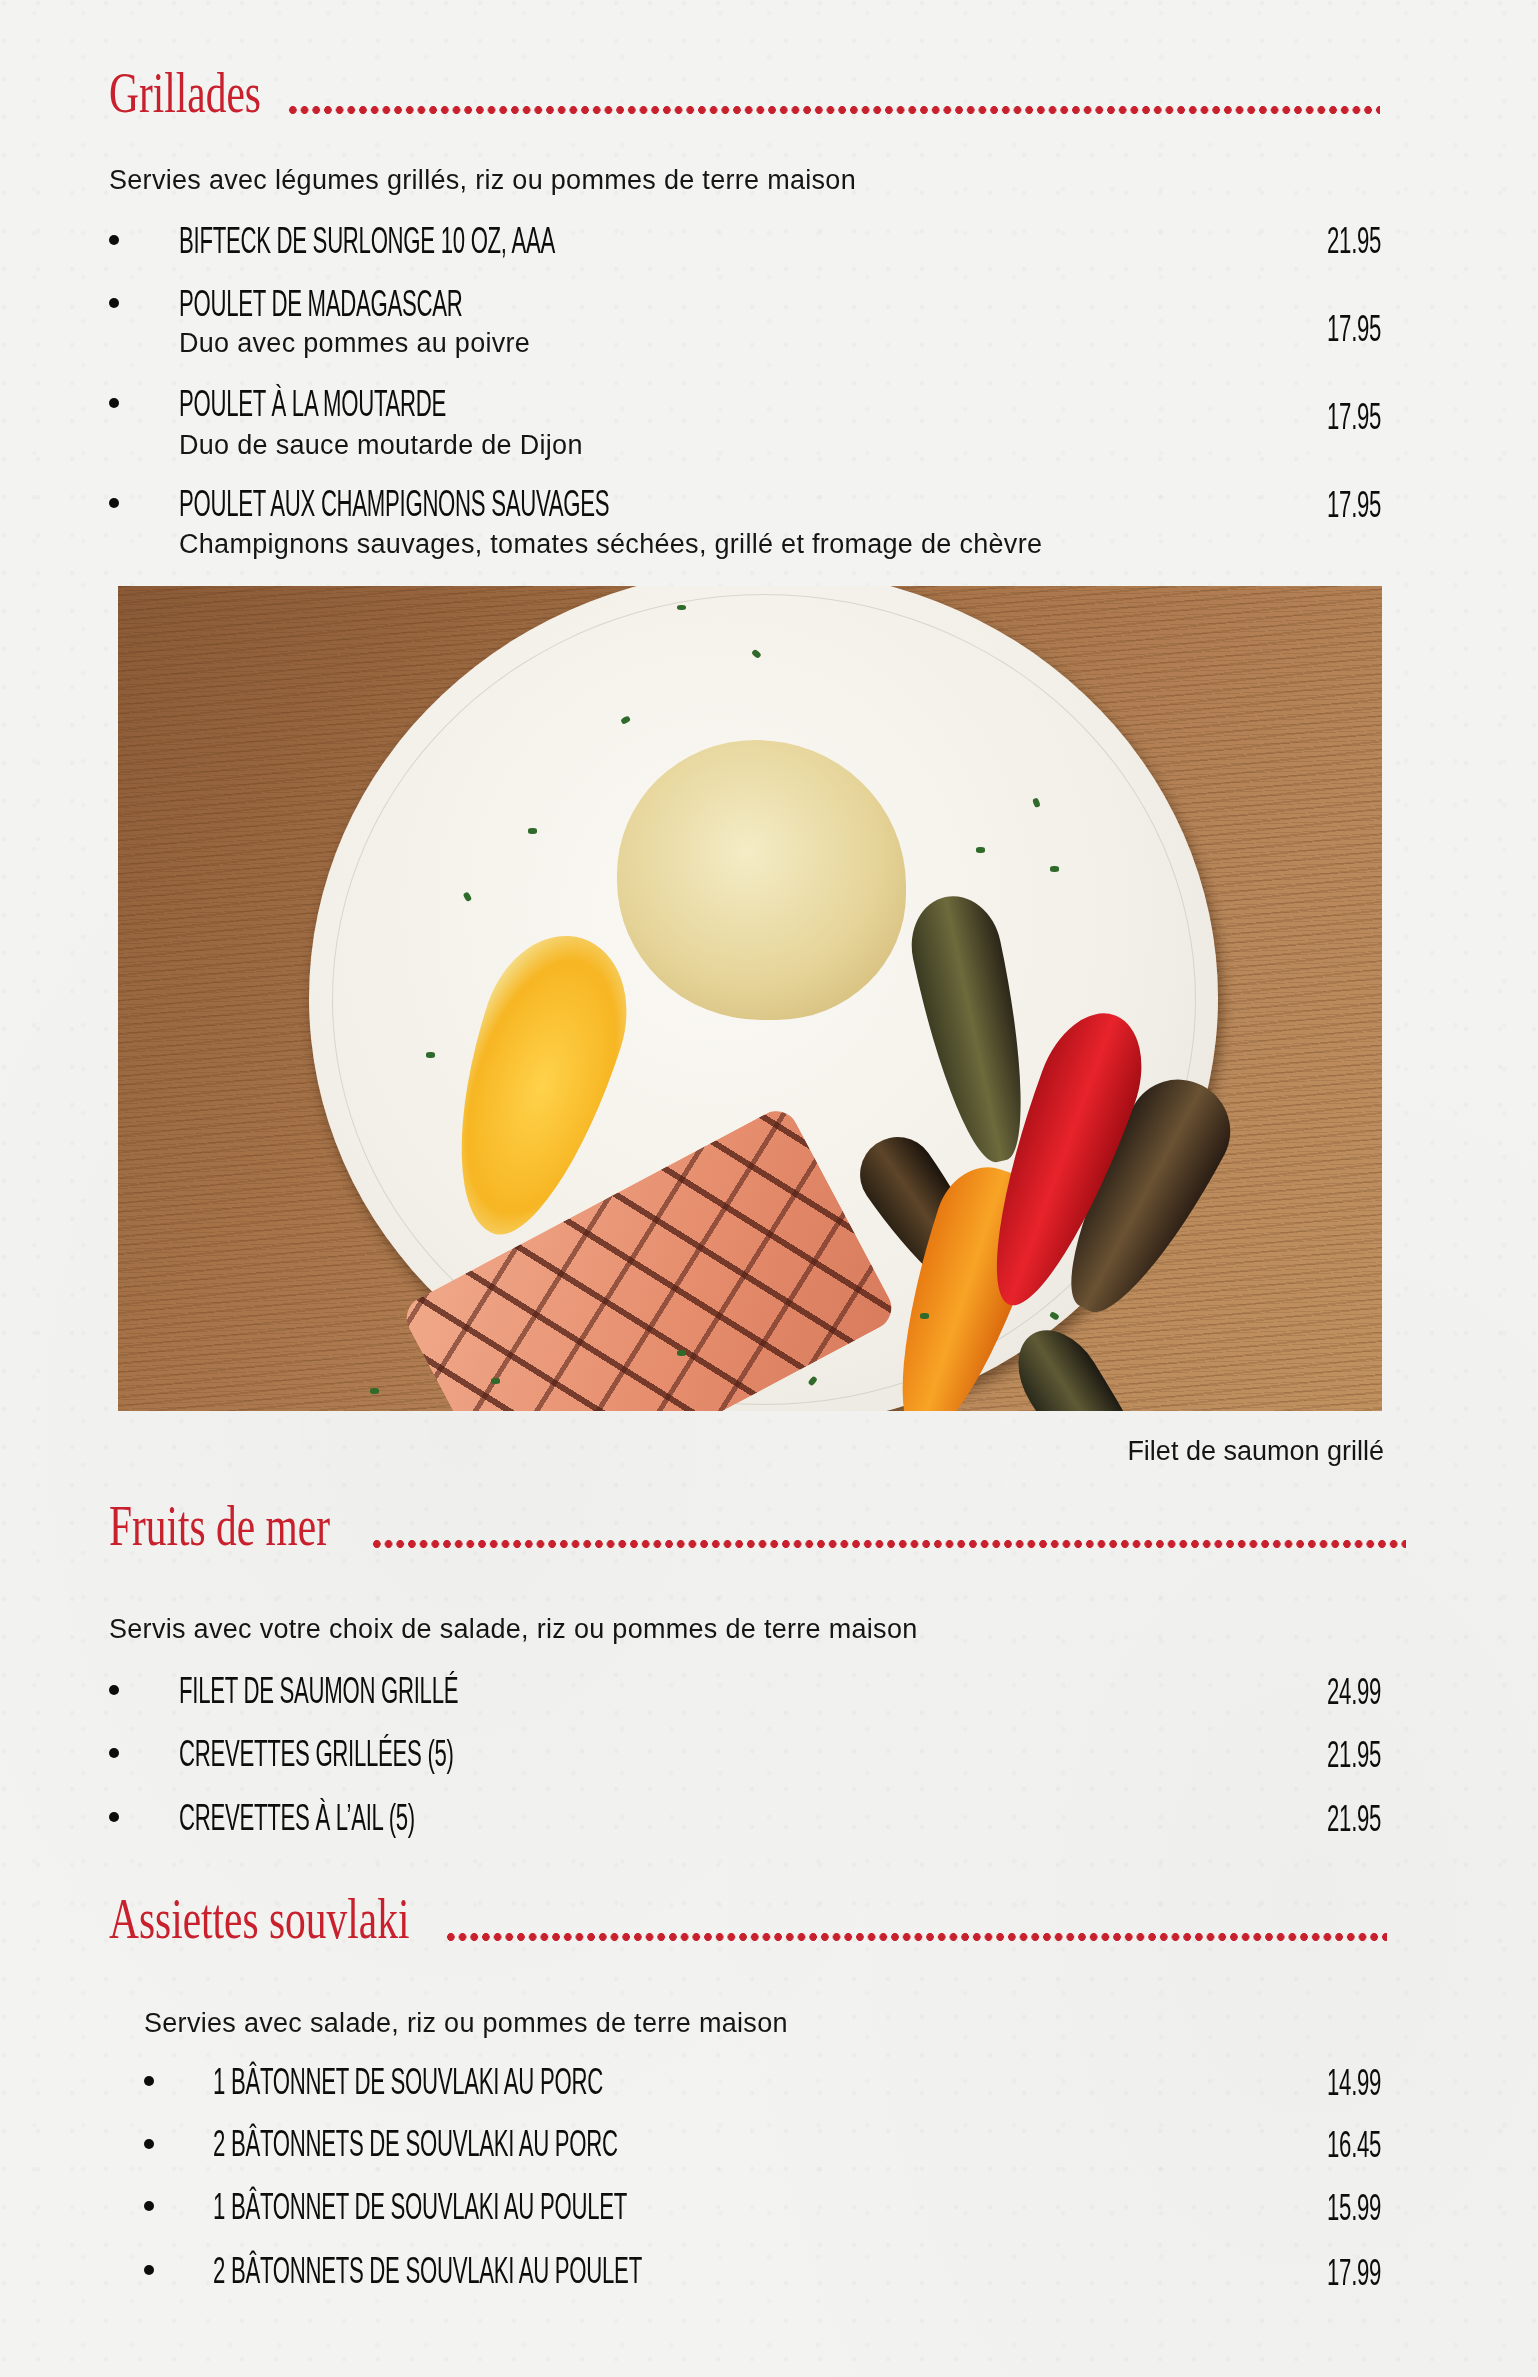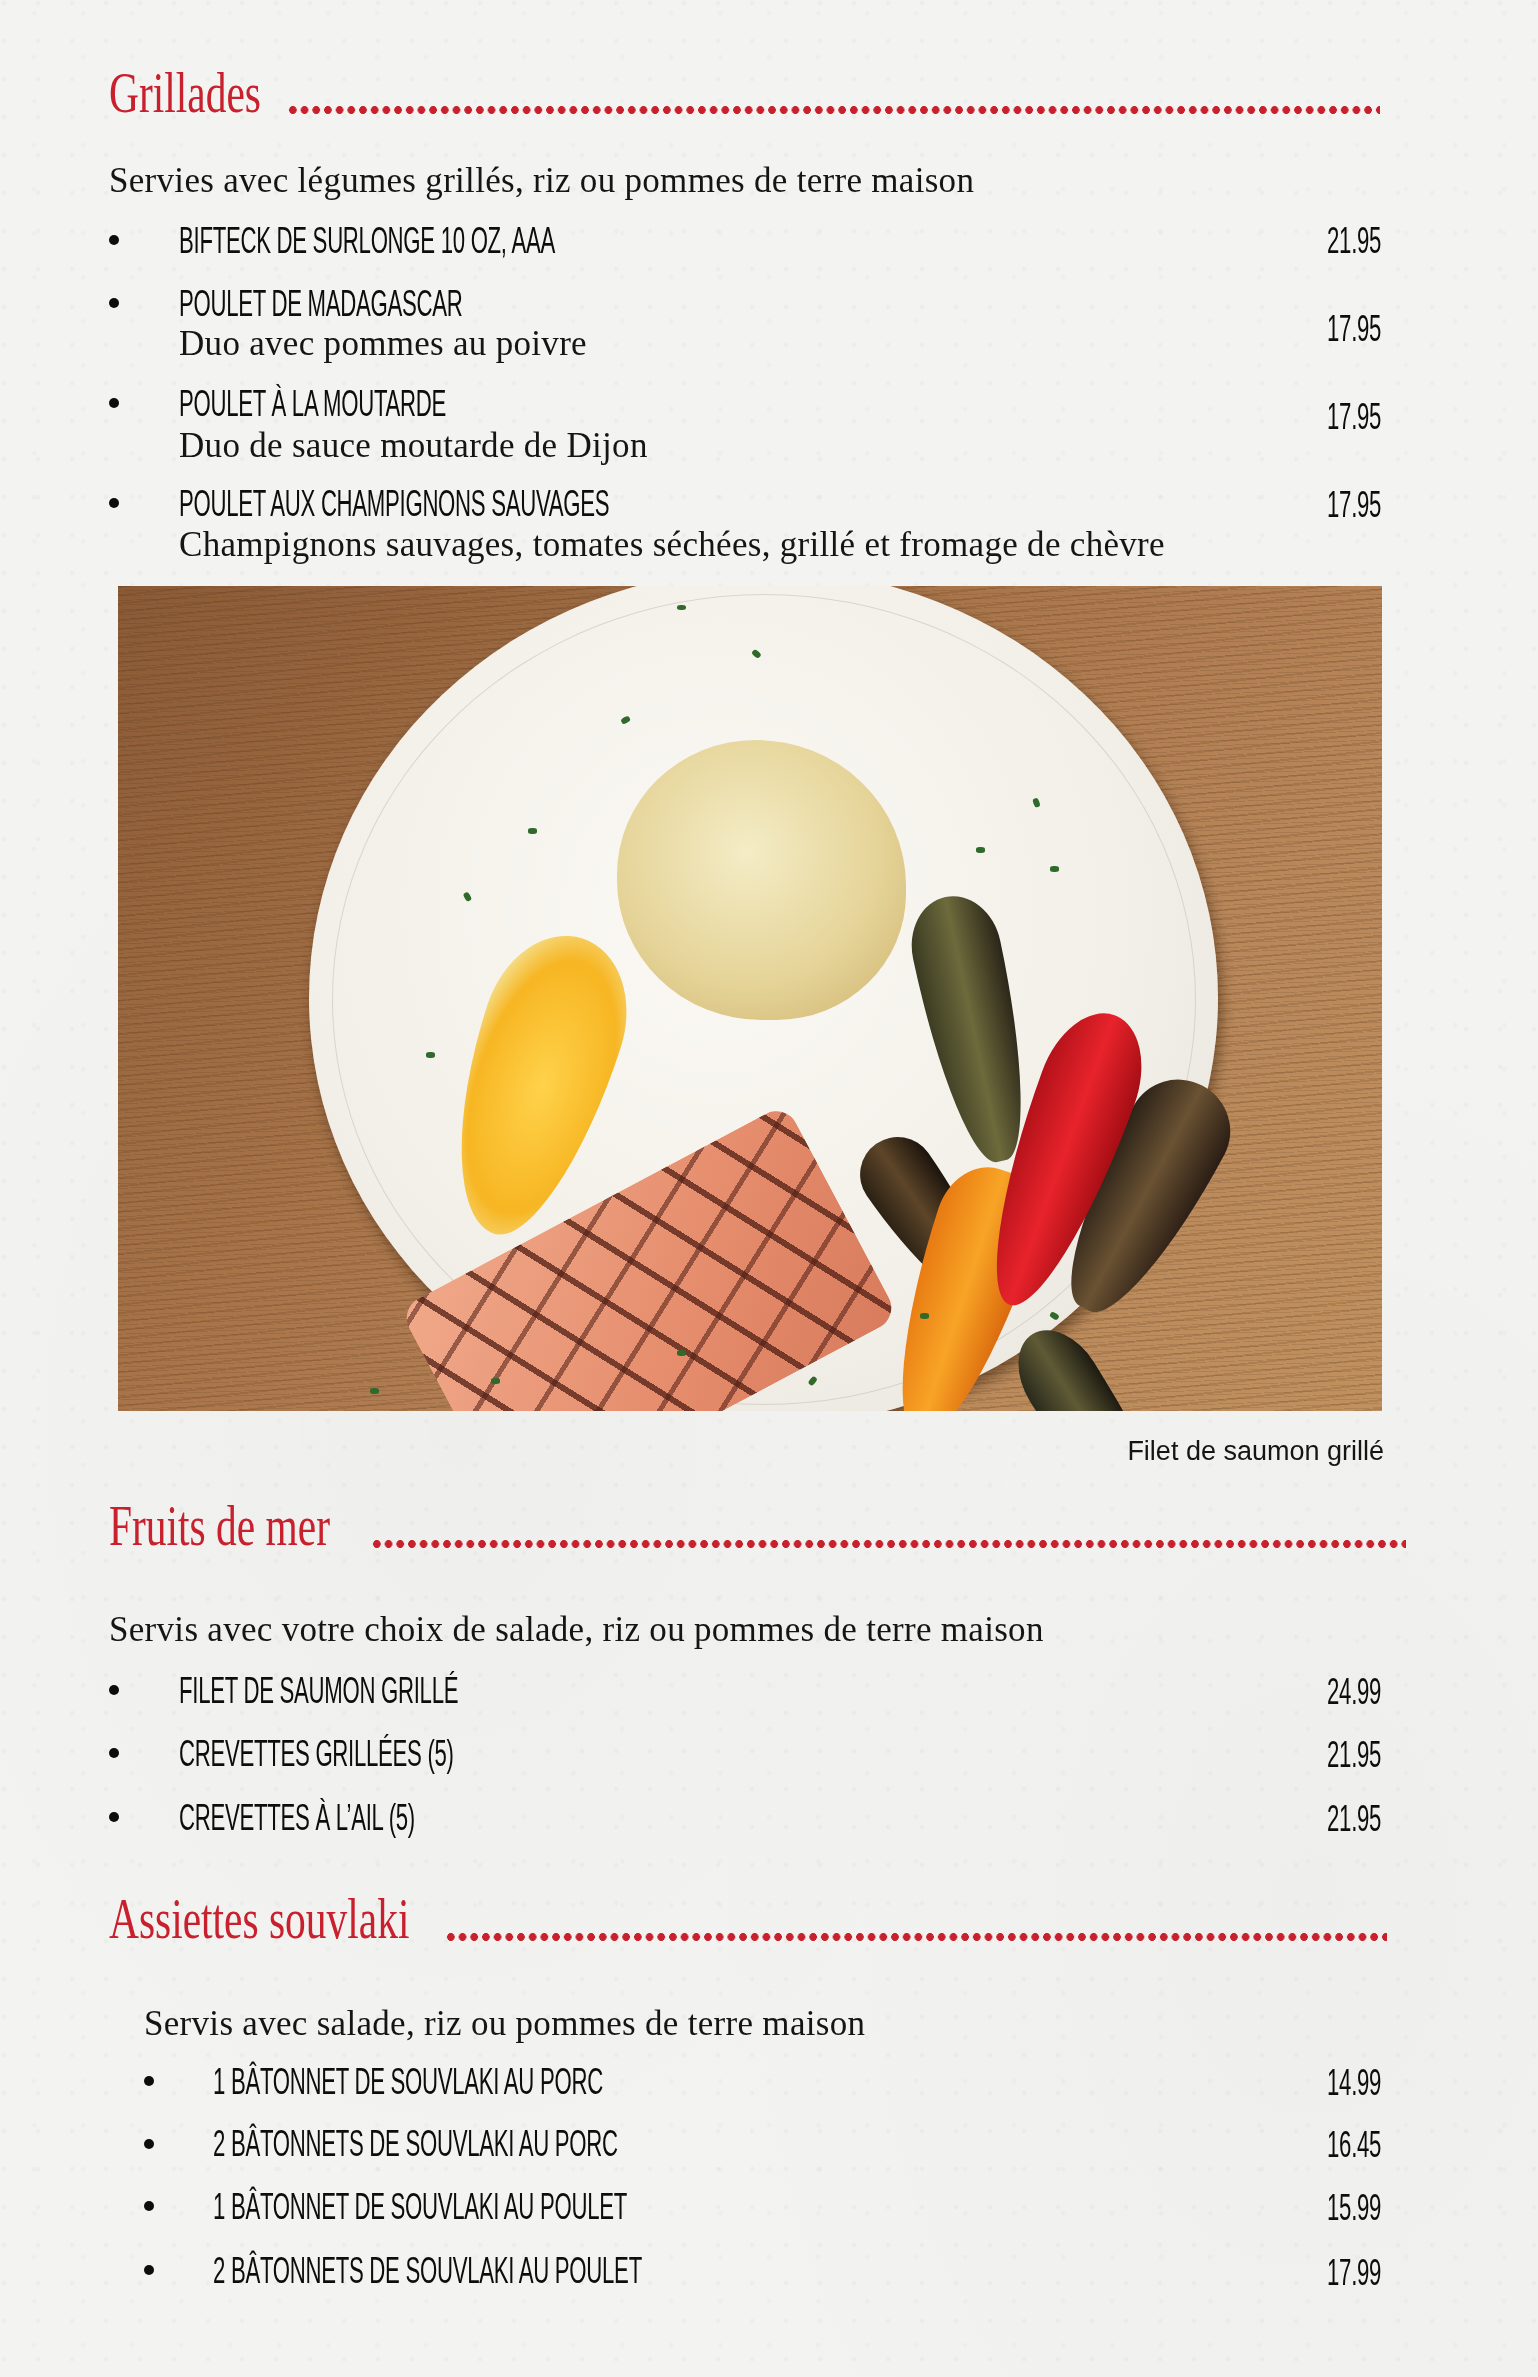--- a/index.html
+++ b/index.html
@@ -26,22 +26,22 @@
   }
   .dots {
     position: absolute; height: 7.5px;
     background-image: radial-gradient(circle, #c8202c 0 3.5px, transparent 3.9px);
     background-size: 11.7px 7.5px; background-repeat: repeat-x;
   }
 
   
   .sub {
     position: absolute; white-space: nowrap;
-    font-family: Liberation Serif, serif;
-    font-size: 35px; line-height: 27px; color: #151515;
+    font-family: Liberation Sans, sans-serif;
+    font-size: 27px; line-height: 27px; color: #151515;
     letter-spacing: 0.3px;
   }
 
   
   .item-title, .price {
     position: absolute; white-space: nowrap;
     font-family: "Liberation Sans", sans-serif; font-weight: normal;
     font-size: 37px; line-height: 37px; color: #0d0d0d;
     text-transform: uppercase;
     transform: scaleX(0.6);
@@ -190,21 +190,21 @@
   <div>
     <div class="bullet" style="left:109px; top:1812px;"></div>
     <div class="item-title" style="left:179px; top:1799px;">CREVETTES À L’AIL (5)</div>
     <div class="price" style="top:1800px;">21.95</div>
   </div>
 </div>
 
 <div>
   <div class="heading" style="top:1891px;">Assiettes souvlaki</div>
   <div class="dots" style="left:445px; top:1933px; width:942px;"></div>
-  <div class="sub" style="left:144px; top:2010px;">Servis avec salade, riz ou pommes de terre maison</div>
+  <div class="sub" style="left:144px; top:2010px;">Servies avec salade, riz ou pommes de terre maison</div>
 
   <div>
     <div class="bullet" style="left:144px; top:2076px;"></div>
     <div class="item-title" style="left:213px; top:2063px;">1 BÂTONNET DE SOUVLAKI AU PORC</div>
     <div class="price" style="top:2064px;">14.99</div>
   </div>
   <div>
     <div class="bullet" style="left:144px; top:2139px;"></div>
     <div class="item-title" style="left:213px; top:2125px;">2 BÂTONNETS DE SOUVLAKI AU PORC</div>
     <div class="price" style="top:2126px;">16.45</div>

